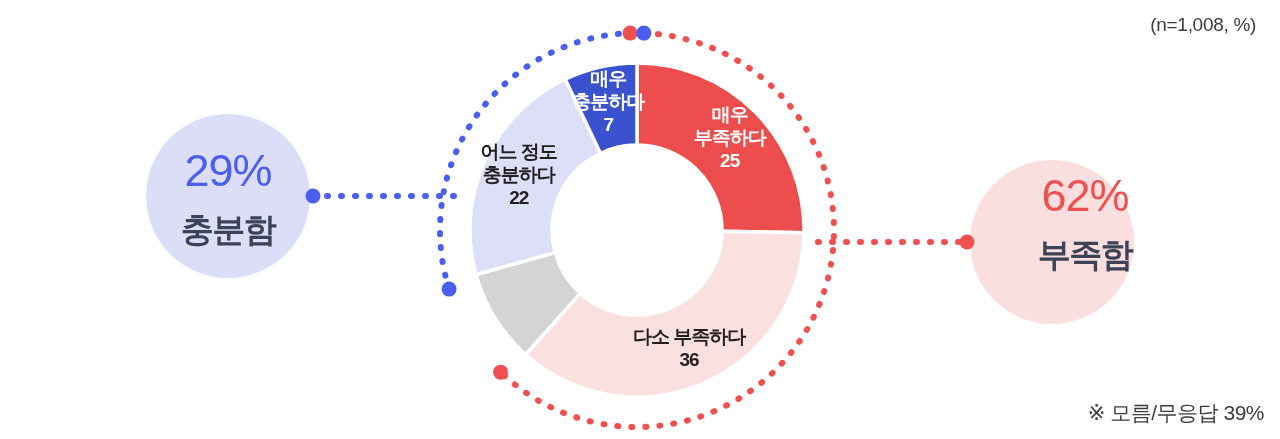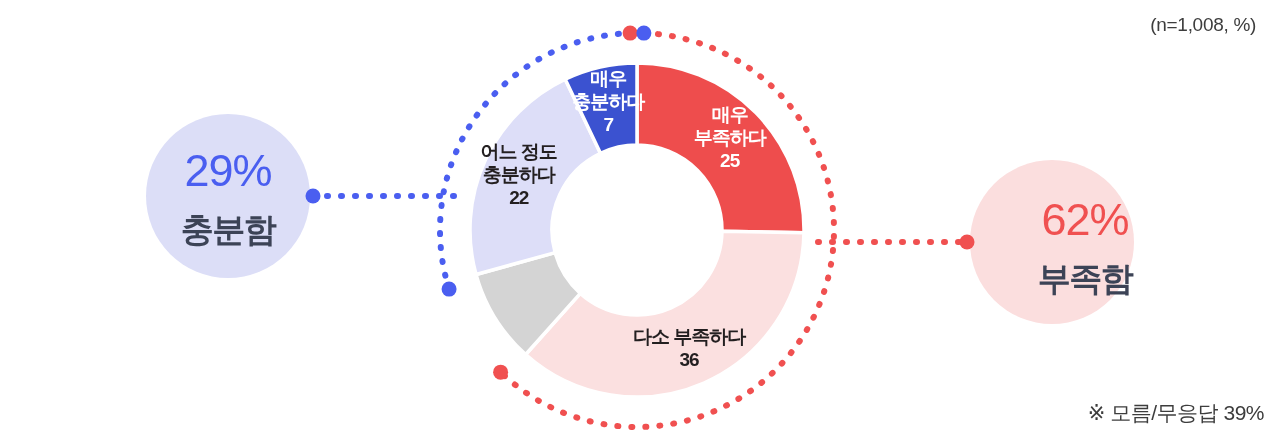--- a/index.html
+++ b/index.html
@@ -60,21 +60,21 @@
   .callout .cap {
     display: block;
     font-size: 33px;
     font-weight: 700;
     color: #3c4356;
     letter-spacing: -1.5px;
     margin-top: 16px;
   }
   #callout-left { left: 128px; top: 147px; width: 200px; }
   #callout-left .pct { color: #4a5ef0; }
-  #callout-right { left: 985px; top: 196px; width: 200px; text-align: center; }
+  #callout-right { left: 985px; top: 172px; width: 200px; text-align: center; }
   #callout-right .pct { color: #f05050; }
 
   .seg-label {
     font-weight: 700;
     letter-spacing: -1px;
     text-anchor: middle;
     dominant-baseline: middle;
   }
   .seg-label.light { fill: #ffffff; }
   .seg-label.dark { fill: #231f20; }

